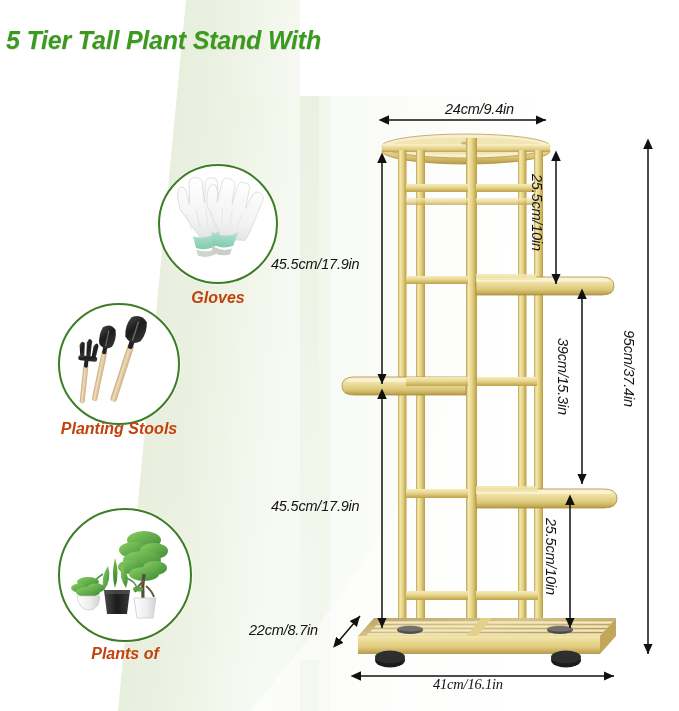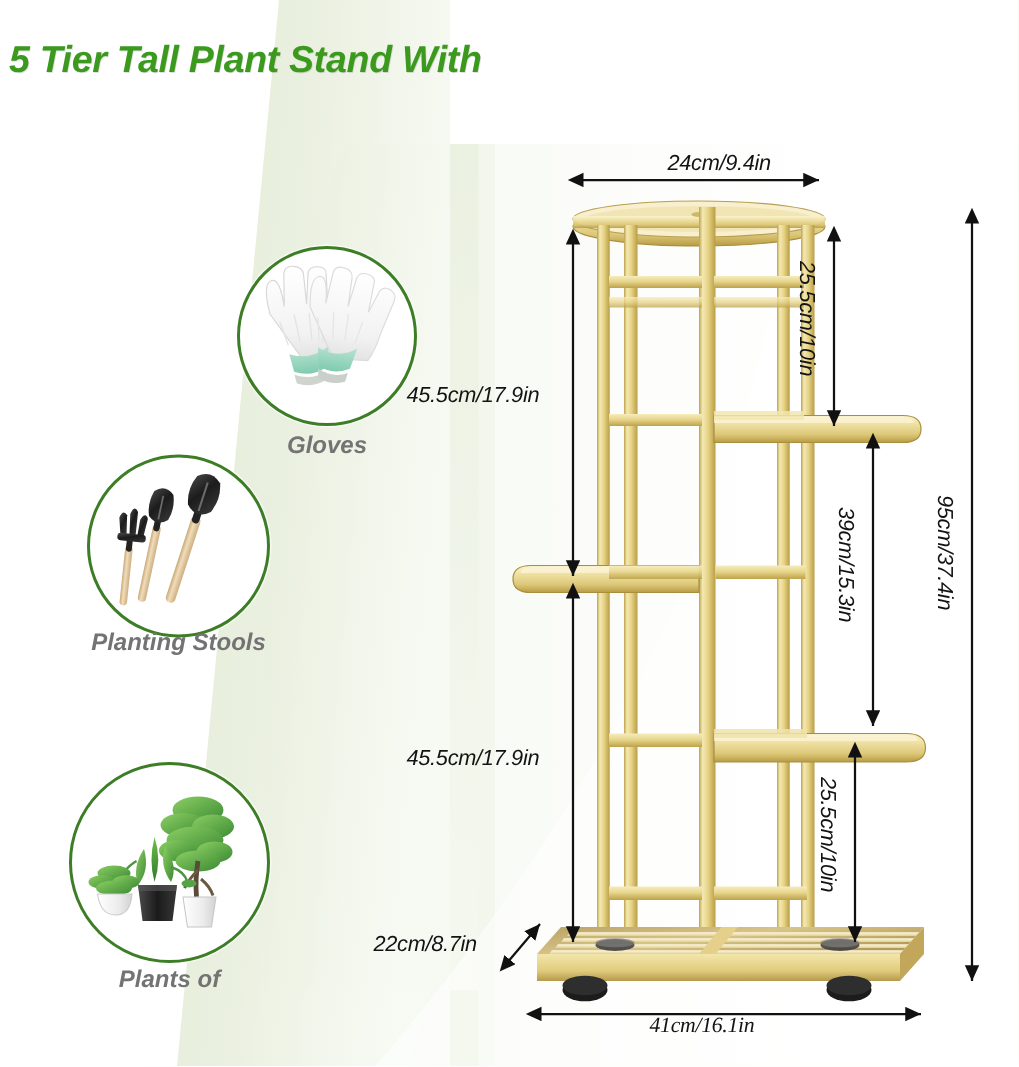--- a/index.html
+++ b/index.html
@@ -42,21 +42,21 @@
   .feature{position:absolute;}
   .circle{
     border-radius:50%;background:#ffffff;
     border:2px solid #3c7d26;
     position:relative;overflow:hidden;
     box-shadow:0 0 0 1px rgba(255,255,255,0.6);
   }
   .feature-caption{
     position:absolute;left:50%;transform:translateX(-50%);
     text-align:center;font-style:italic;font-weight:bold;
-    color:#737373;font-size:16px;line-height:19px;white-space:nowrap;
+    color:#c2410c;font-size:16px;line-height:19px;white-space:nowrap;
   }
   .feature-caption .c2{display:block;}
 
   
   #product{position:absolute;left:230px;top:88px;}
 
   
   .dim{
     position:absolute;font-style:italic;font-size:14.5px;color:#131313;
     white-space:nowrap;letter-spacing:-0.2px;
@@ -193,21 +193,21 @@
             <rect x="18" y="54" width="19" height="5" rx="2.2"></rect>
           </g>
         </g>
       </svg>
     </div>
     <div class="feature-caption" style="top:116px;">
       <span>Planting Stools</span>
     </div>
   </div>
 
-  <div class="feature" style="left:46px;top:508px;">
+  <div class="feature" style="left:58px;top:508px;">
     <div class="circle" style="width:130px;height:130px;">
       <svg width="126" height="126" viewBox="0 0 126 126">
         <defs>
           <linearGradient id="leafG" x1="0" y1="0" x2="0" y2="1">
             <stop offset="0%" stop-color="#6fbf49"></stop>
             <stop offset="100%" stop-color="#2f7a2a"></stop>
           </linearGradient>
           <linearGradient id="leafG2" x1="0" y1="0" x2="1" y2="1">
             <stop offset="0%" stop-color="#8ccf64"></stop>
             <stop offset="100%" stop-color="#3b8a33"></stop>

